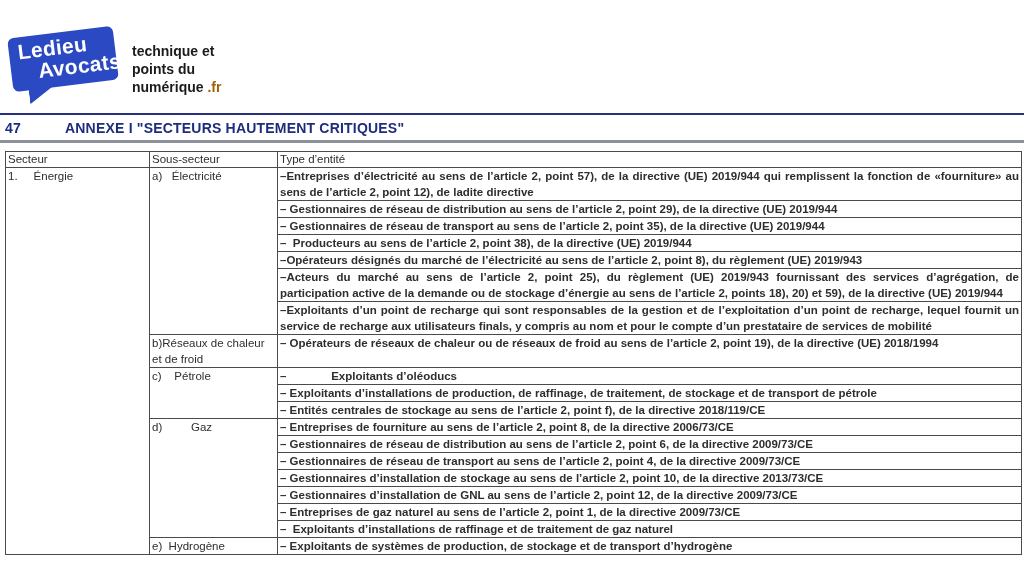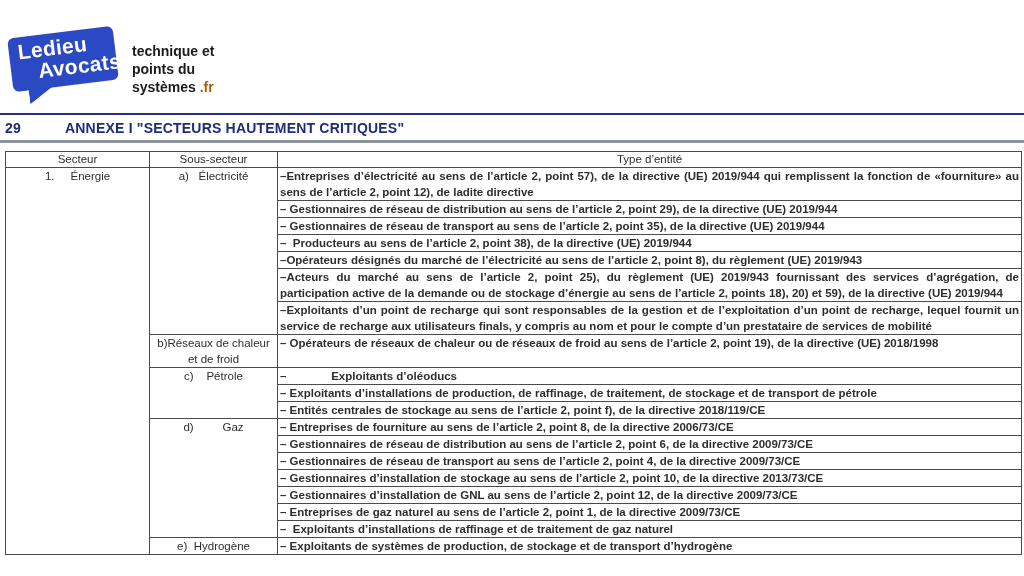--- a/index.html
+++ b/index.html
@@ -60,47 +60,47 @@
     width: 1016px;
     border-collapse: collapse;
     table-layout: fixed;
     font-size: 11.5px;
     color: #2e2e2e;
   }
   .annex th, .annex td {
     border: 1px solid #4a4a4a;
     padding: 0 2px;
     vertical-align: top;
-    text-align: center;
+    text-align: left;
     font-weight: normal;
   }
   .annex th { height: 16px; line-height: 14px; }
   .annex td { line-height: 16px; }
   .annex td.entity { text-align: justify; font-weight: bold; }
   .annex td.sector, .annex td.subsector { overflow: hidden; }
 </style>
 </head>
 <body>
 
 <div class="logo-wrap">
   <div class="logo-bubble">
     <span class="logo-line1">Ledieu</span>
     <span class="logo-line2">Avocats</span>
     <div class="logo-tail"></div>
   </div>
 </div>
 <div class="tagline">
   <span>technique et</span><br>
   <span>points du</span><br>
-  <span>systèmes </span><span class="fr">.fr</span>
+  <span>numérique </span><span class="fr">.fr</span>
 </div>
 
 <div class="rule-navy"></div>
 <div class="heading">
-  <span class="num">29</span><span>ANNEXE I "SECTEURS HAUTEMENT CRITIQUES"</span>
+  <span class="num">47</span><span>ANNEXE I "SECTEURS HAUTEMENT CRITIQUES"</span>
 </div>
 <div class="rule-gray"></div>
 
 <table class="annex">
   <colgroup>
     <col style="width:144px">
     <col style="width:128px">
     <col style="width:744px">
   </colgroup>
   <thead>
@@ -131,21 +131,21 @@
       </tr>
     <tr>
         <td class="entity">–Acteurs du marché au sens de l’article 2, point 25), du règlement (UE) 2019/943 fournissant des services d’agrégation, de participation active de la demande ou de stockage d’énergie au sens de l’article 2, points 18), 20) et 59), de la directive (UE) 2019/944</td>
       </tr>
     <tr>
         <td class="entity">–Exploitants d’un point de recharge qui sont responsables de la gestion et de l’exploitation d’un point de recharge, lequel fournit un service de recharge aux utilisateurs finals, y compris au nom et pour le compte d’un prestataire de services de mobilité</td>
       </tr>
 
     <tr>
       <td class="subsector">b)Réseaux de chaleur et de froid</td>
-      <td class="entity">– Opérateurs de réseaux de chaleur ou de réseaux de froid au sens de l’article 2, point 19), de la directive (UE) 2018/1998</td>
+      <td class="entity">– Opérateurs de réseaux de chaleur ou de réseaux de froid au sens de l’article 2, point 19), de la directive (UE) 2018/1994</td>
     </tr>
 
     <tr>
       <td class="subsector" rowspan="3">c)&nbsp;&nbsp;&nbsp;&nbsp;Pétrole</td>
       <td class="entity">–&nbsp;&nbsp;&nbsp;&nbsp;&nbsp;&nbsp;&nbsp;&nbsp;&nbsp;&nbsp;&nbsp;&nbsp;&nbsp;&nbsp;Exploitants d’oléoducs</td>
     </tr>
     <tr>
         <td class="entity">– Exploitants d’installations de production, de raffinage, de traitement, de stockage et de transport de pétrole</td>
       </tr>
     <tr>

